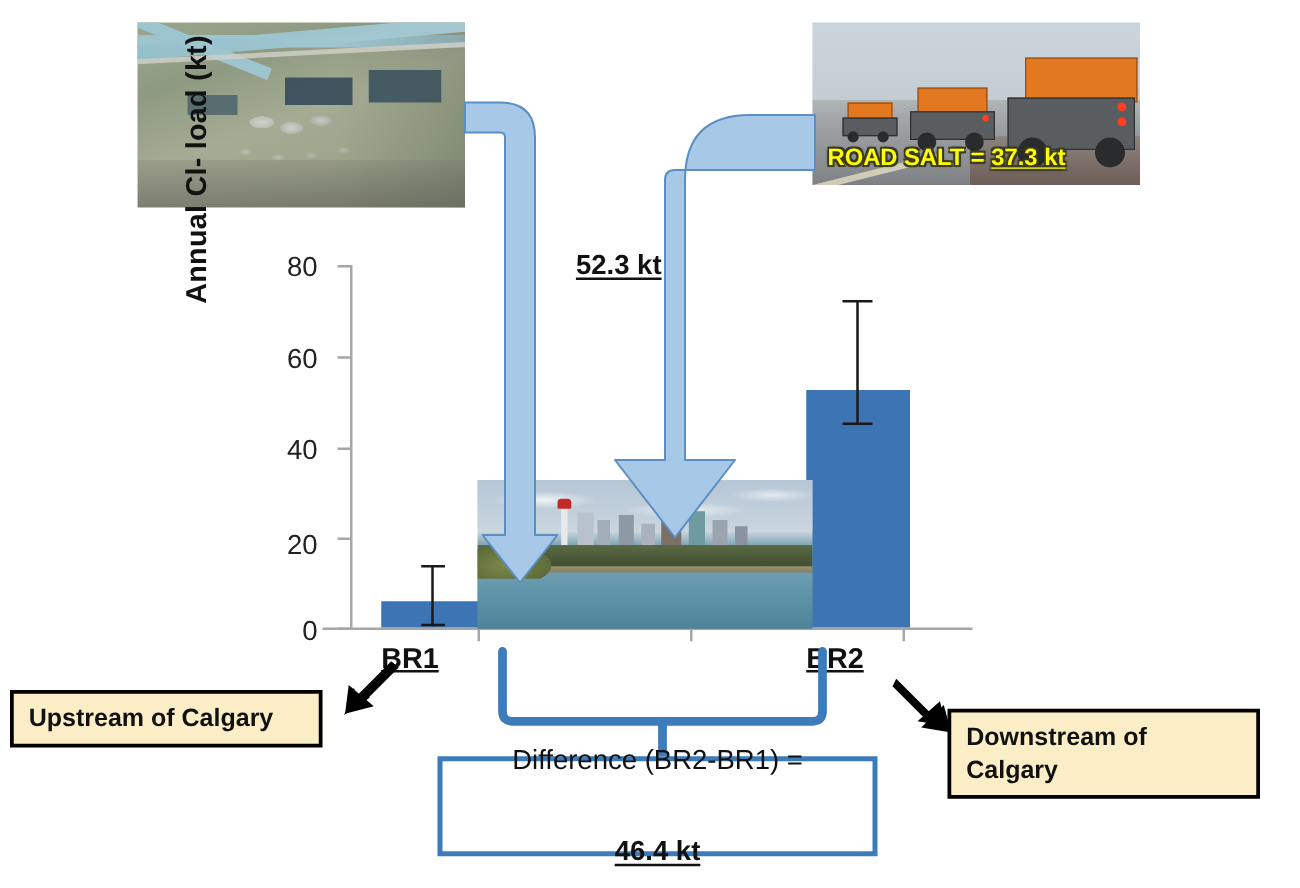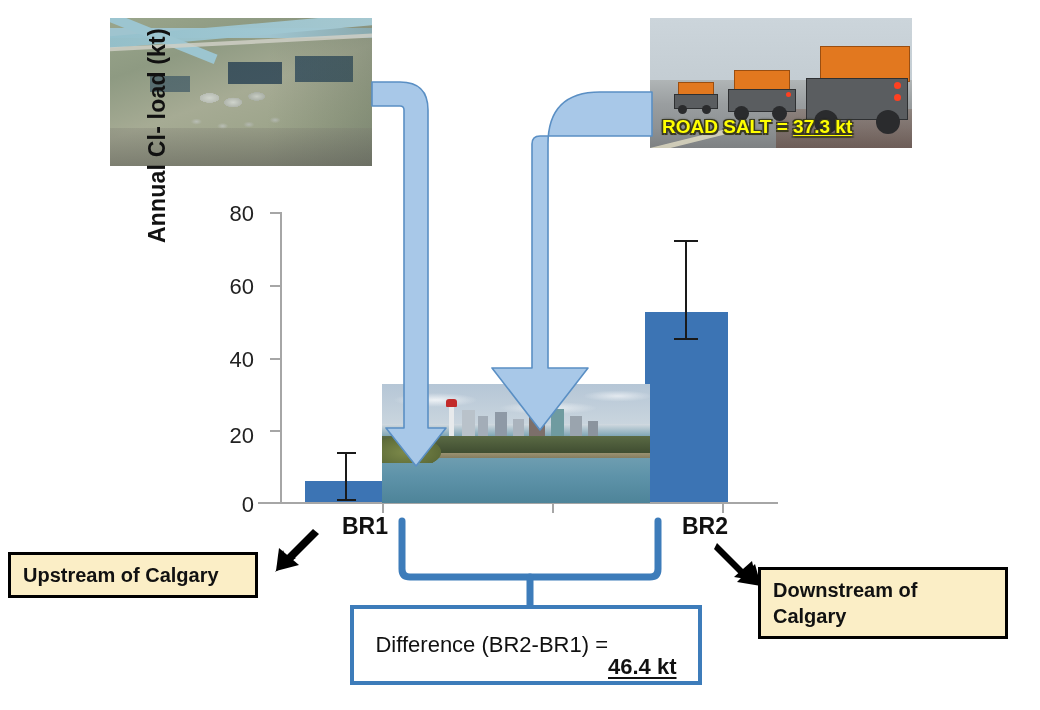--- a/index.html
+++ b/index.html
@@ -116,21 +116,21 @@
     letter-spacing:.2px;
   }
   .ytick{position:absolute;right:0;font-size:22px;color:#222;text-align:right;width:46px;}
   .axis-v{position:absolute;left:130px;top:17px;width:2px;height:291px;background:#a6a6a6;}
   .axis-h{position:absolute;left:108px;top:307px;width:520px;height:2px;background:#a6a6a6;}
   .tickmark{position:absolute;left:120px;width:10px;height:2px;background:#a6a6a6;}
   .xtickmark{position:absolute;top:309px;width:2px;height:9px;background:#a6a6a6;}
   .bar{position:absolute;background:#3c74b4;}
   .errbar{position:absolute;width:2px;background:#1a1a1a;}
   .errcap{position:absolute;height:2px;background:#1a1a1a;}
-  .xtick-label{position:absolute;font-size:23px;font-weight:bold;color:#111;text-align:right;}
+  .xtick-label{position:absolute;font-size:23px;font-weight:bold;color:#111;text-align:left;text-decoration:underline;}
 
   
   #arrows{position:absolute;left:0;top:0;width:1040px;height:710px;pointer-events:none;}
 
   
   #total-note{
     position:absolute;left:330px;top:198px;width:330px;
     text-align:center;font-size:22px;color:#111;line-height:1.25;
   }
   #total-note .val{font-weight:bold;text-decoration:underline;text-underline-offset:3px;}
@@ -142,21 +142,21 @@
     line-height:1.3;
   }
   #upstream-box{left:8px;top:552px;width:250px;height:46px;}
   #downstream-box{left:758px;top:567px;width:250px;height:72px;}
 
   .blackarrow{position:absolute;width:54px;height:54px;}
 
   #diff-box{
     position:absolute;left:350px;top:605px;width:352px;height:80px;
     border:4px solid #3d7cba;background:#fff;
-    display:flex;align-items:center;justify-content:center;
+    display:flex;flex-direction:column;align-items:center;justify-content:center;
     font-size:22px;color:#111;line-height:1.3;box-sizing:border-box;
   }
   #diff-box .val{font-weight:bold;text-decoration:underline;text-underline-offset:3px;margin-top:44px;}
 </style>
 </head>
 <body>
 
 <div class="photo" id="wwtp-photo">
   <div class="river"></div>
   <div class="river2"></div>
@@ -252,20 +252,21 @@
 </div>
 
 <svg id="arrows" viewBox="0 0 1040 710">
 
   <path d="M 372,82 L 400,82 Q 428,82 428,110 L 428,428 L 446,428 L 416,466 L 386,428 L 404,428 L 404,110 Q 404,106 400,106 L 372,106 Z" fill="#a8c8e8" stroke="#5a8fc4" stroke-width="1.6" stroke-linejoin="round"></path>
 
   <path d="M 652,92 L 600,92 Q 548,92 548,144 L 548,368 L 588,368 L 540,430 L 492,368 L 532,368 L 532,144 Q 532,136 540,136 L 652,136 Z" fill="#a8c8e8" stroke="#5a8fc4" stroke-width="1.6" stroke-linejoin="round"></path>
 </svg>
 
 <div id="total-note">
+  <div class="val">52.3 kt</div>
 </div>
 
 <div class="callout" id="upstream-box">
   <span>Upstream of Calgary</span>
 </div>
 
 <svg class="blackarrow" style="left:268px;top:524px;" viewBox="0 0 54 54">
   <path d="M 46,6 L 20,32 L 28,34 L 10,46 L 15,26 L 18,34 L 44,8 Z" fill="#000"></path>
   <path d="M 45,5 L 16,34 L 7,48 L 22,39 L 51,10 Z" fill="#000"></path>
   <path d="M 8,47 L 11,24 L 31,41 Z" fill="#000"></path>

